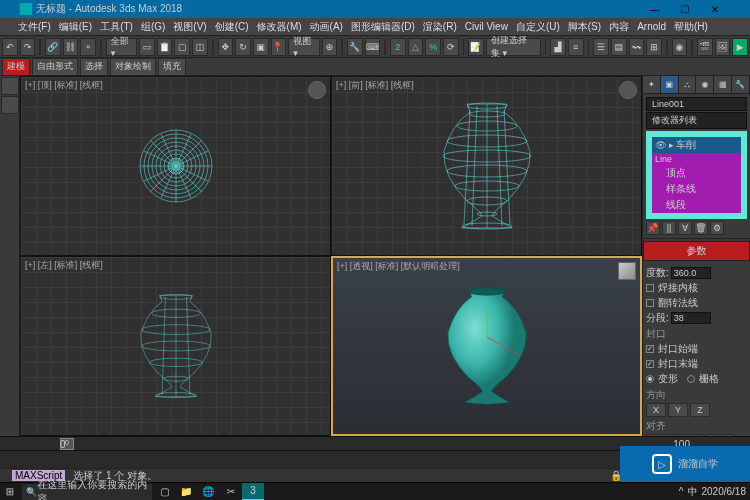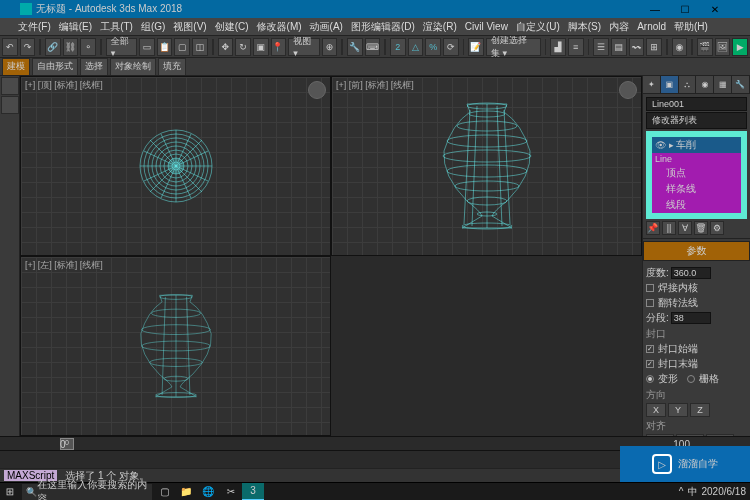--- a/index.html
+++ b/index.html
@@ -38,36 +38,36 @@
 .vpcube.round{border-radius:50%}
 
 .vase-wire{position:absolute;left:50%;top:50%;transform:translate(-50%,-50%)}
 .vase-solid{position:absolute;left:50%;top:50%;transform:translate(-50%,-50%)}
 
 
 .rpanel{width:108px;background:#3a3a3a;border-left:1px solid #222;overflow:hidden;font-size:9px}
 .rpanel .tabs{height:18px;display:flex;background:#444;border-bottom:1px solid #222}
 .rpanel .tabs .t{flex:1;text-align:center;line-height:18px;border-right:1px solid #222;font-size:8px}
 .rpanel .section{padding:2px 3px;border-bottom:1px solid #222}
-.rpanel .hdr{background:#a16207;padding:2px 3px;border:1px solid #222;margin:2px 0}
+.rpanel .hdr{background:#b91c1c;padding:2px 3px;border:1px solid #222;margin:2px 0}
 .rpanel .row{display:flex;align-items:center;gap:2px;margin:1px 0;font-size:9px}
 .rpanel input[type=text]{width:40px;height:12px;background:#222;border:1px solid #111;color:#ccc;font-size:9px;padding:0 2px}
 .rpanel .radio{width:8px;height:8px;border:1px solid #888;border-radius:50%;display:inline-block;margin-right:2px}
 .rpanel .radio.on::after{content:"";display:block;width:4px;height:4px;background:#ccc;border-radius:50%;margin:1px}
 .rpanel .cb{width:8px;height:8px;border:1px solid #888;display:inline-block;margin-right:2px}
 .rpanel .cb.on::after{content:"✓";font-size:7px;line-height:6px;display:block}
 .rpanel .dropdown{background:#222;border:1px solid #111;padding:1px 5px;margin:1px 0;font-size:9px}
 .rpanel .listitem{padding:1px 3px;font-size:9px}
 .rpanel .listitem.sel{background:#1a5a8a}
 
 
 .bottom{position:absolute;left:0;right:0;bottom:0;height:64px;background:#333}
 .timeline{height:14px;background:#2a2a2a;border-top:1px solid #111;display:flex;align-items:center;padding:0 60px;font-size:8px;color:#888;position:relative}
 .timeline .frame{position:absolute;left:60px;top:1px;width:14px;height:12px;background:#555;border:1px solid #888;font-size:7px;text-align:center}
-.status{height:14px;background:#333;display:flex;align-items:center;padding:0 4px;gap:8px;font-size:9px;border-top:1px solid #222}
+.status{height:14px;background:#333;display:flex;align-items:center;padding:0 12px;gap:8px;font-size:9px;border-top:1px solid #222}
 .status .mxs{background:#c4a8d4;color:#000;padding:0 3px}
 .trackbar{height:18px;background:#2a2a2a;border-top:1px solid #111;display:flex;align-items:center}
 
 
 .taskbar{height:18px;background:#1a1a1a;display:flex;align-items:center;border-top:1px solid #000}
 .taskbar .winlogo{width:20px;height:18px;display:flex;align-items:center;justify-content:center}
 .taskbar .search{flex:0 0 130px;height:16px;background:#2c2c2c;display:flex;align-items:center;padding:0 4px;color:#888;font-size:9px;margin:0 2px}
 .taskbar .task{width:22px;height:18px;display:flex;align-items:center;justify-content:center}
 .taskbar .tray{margin-left:auto;display:flex;align-items:center;gap:4px;padding:0 4px;font-size:9px;color:#ccc}
 
@@ -149,21 +149,21 @@
   <div class="tbtn">⊞</div>
   <div class="sep"></div>
   <div class="tbtn">◉</div>
   <div class="sep"></div>
   <div class="tbtn">🎬</div>
   <div class="tbtn">🖼</div>
   <div class="tbtn" style="background:#0a6">▶</div>
 </div>
 
 <div class="toolrow" style="height:18px">
-  <div class="tbtn wide" style="background:#a16207">建模</div>
+  <div class="tbtn wide" style="background:#b91c1c">建模</div>
   <div class="tbtn wide">自由形式</div>
   <div class="tbtn wide">选择</div>
   <div class="tbtn wide">对象绘制</div>
   <div class="tbtn wide">填充</div>
 </div>
 <div class="toolrow" style="height:18px;background:#333">
   <span style="padding:0 4px">多边形建模</span>
 </div>
 
 <div class="main">
@@ -237,20 +237,37 @@
           <ellipse cx="55" cy="90" rx="32" ry="5"></ellipse>
             <ellipse cx="55" cy="110" rx="15" ry="3"></ellipse>
           <ellipse cx="55" cy="130" rx="25" ry="3"></ellipse>
           <line x1="55" y1="8" x2="55" y2="132"></line>
             <line x1="42" y1="10" x2="38" y2="130"></line>
             <line x1="68" y1="10" x2="72" y2="130"></line>
         </g>
       </svg>
     </div>
 
+    <div class="viewport br" style="background:linear-gradient(#3a4048,#2a2e33)">
+      <div class="vplabel">[+] [透视] [标准] [默认明暗处理]</div>
+      <div class="vpcube" style="background:linear-gradient(135deg,#ccc,#888)"></div>
+      <svg class="vase-solid" width="100" height="130" viewBox="0 0 110 140">
+        <defs>
+          <radialGradient id="vg" cx="35%" cy="35%">
+              <stop offset="0%" stop-color="#7eddd4"></stop>
+              <stop offset="60%" stop-color="#3bb5aa"></stop>
+              <stop offset="100%" stop-color="#1a7a72"></stop>
+            </radialGradient>
+        </defs>
+        <path fill="url(#vg)" stroke="#0a5850" stroke-width="0.8" d="M35 8 Q55 4 75 8 L72 16 Q90 28 98 55 Q100 80 75 105 Q62 115 60 120 Q72 128 80 132 Q55 136 30 132 Q38 128 50 120 Q48 115 35 105 Q10 80 12 55 Q20 28 38 16 Z"></path>
+        <ellipse cx="55" cy="10" rx="20" ry="4" fill="#125a54" stroke="#0a4a44"></ellipse>
+        <line x1="55" y1="60" x2="90" y2="80" stroke="#c44" stroke-width="1"></line>
+        <line x1="55" y1="60" x2="55" y2="30" stroke="#4c4" stroke-width="1"></line>
+      </svg>
+    </div>
   </div>
 
   <div class="rpanel">
     <div class="tabs">
       <div class="t">✦</div>
       <div class="t" style="background:#2a5a8a">▣</div>
       <div class="t">⛬</div>
       <div class="t">◉</div>
       <div class="t">▦</div>
       <div class="t">🔧</div>

